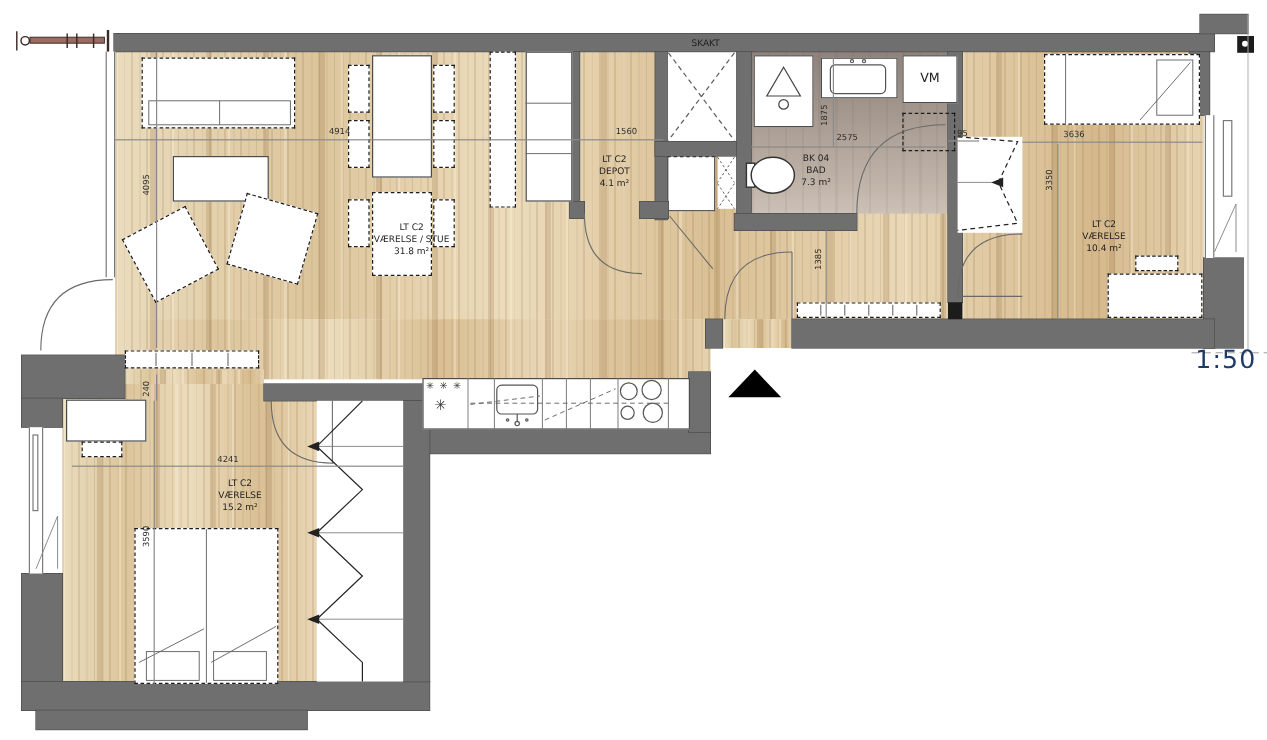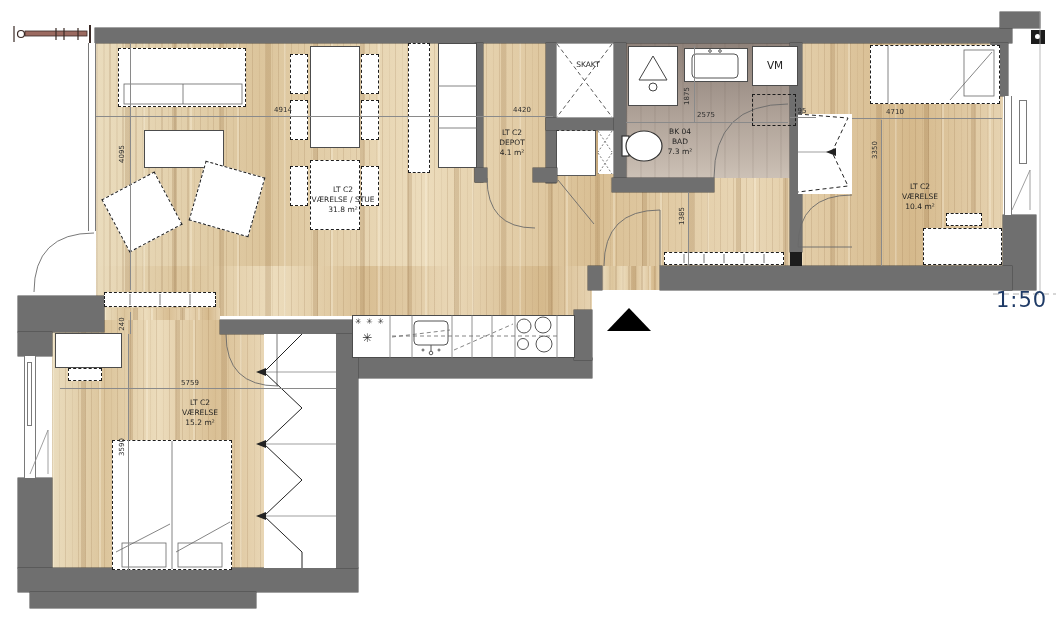--- a/index.html
+++ b/index.html
@@ -131,30 +131,30 @@
   <div class="dline" style="left:694px;top:46px;width:1px;height:76px;"></div>
   <div class="dline" style="left:790px;top:117px;width:26px;height:1px;"></div>
   <div class="dline" style="left:852px;top:118px;width:150px;height:1px;"></div>
   <div class="dline" style="left:881px;top:120px;width:1px;height:146px;"></div>
   <div class="dline" style="left:688px;top:192px;width:1px;height:74px;"></div>
   <div class="dline" style="left:130px;top:312px;width:1px;height:22px;"></div>
   <div class="dline" style="left:60px;top:388px;width:276px;height:1px;"></div>
   <div class="dline" style="left:128px;top:334px;width:1px;height:236px;"></div>
 
   <div class="dim" style="left:263px;top:106px;">4914</div>
-  <div class="dim" style="left:502px;top:106px;">4420</div>
+  <div class="dim" style="left:502px;top:106px;">1560</div>
   <div class="dim dimv" style="left:102px;top:150px;">4095</div>
   <div class="dim" style="left:686px;top:111px;">2575</div>
   <div class="dim dimv" style="left:667px;top:92px;">1875</div>
   <div class="dim" style="left:782px;top:107px;">95</div>
-  <div class="dim" style="left:875px;top:108px;">4710</div>
+  <div class="dim" style="left:875px;top:108px;">3636</div>
   <div class="dim dimv" style="left:855px;top:146px;">3350</div>
   <div class="dim dimv" style="left:662px;top:212px;">1385</div>
   <div class="dim dimv" style="left:102px;top:320px;">240</div>
-  <div class="dim" style="left:170px;top:379px;">5759</div>
+  <div class="dim" style="left:170px;top:379px;">4241</div>
   <div class="dim dimv" style="left:102px;top:443px;">3590</div>
 
   <div class="rlabel" style="left:305px;top:185px;width:76px;">
     <span>LT C2</span>
     <span>VÆRELSE / STUE</span>
     <span>31.8 m²</span>
   </div>
   <div class="rlabel" style="left:482px;top:128px;width:60px;">
     <span>LT C2</span>
     <span>DEPOT</span>
@@ -168,21 +168,21 @@
   <div class="rlabel" style="left:890px;top:182px;width:60px;">
     <span>LT C2</span>
     <span>VÆRELSE</span>
     <span>10.4 m²</span>
   </div>
   <div class="rlabel" style="left:165px;top:398px;width:70px;">
     <span>LT C2</span>
     <span>VÆRELSE</span>
     <span>15.2 m²</span>
   </div>
-  <div class="shaftlabel" style="left:556px;top:60px;width:64px;">SKAKT</div>
+  <div class="shaftlabel" style="left:556px;top:31px;width:64px;">SKAKT</div>
 
   <div class="scale" style="left:996px;top:288px;">1:50</div>
 
   <svg id="linework" width="1056" height="617" viewBox="0 0 1056 617">
 
     <g stroke="#3a2a26" stroke-width="1.2" fill="none">
       <line x1="14" y1="26" x2="14" y2="42"></line>
       <circle cx="21" cy="34" r="3.5" fill="#fff"></circle>
       <rect x="25" y="31" width="62" height="5" fill="#9b6a60" stroke-width="0.8"></rect>
       <line x1="56" y1="28" x2="56" y2="40"></line>

